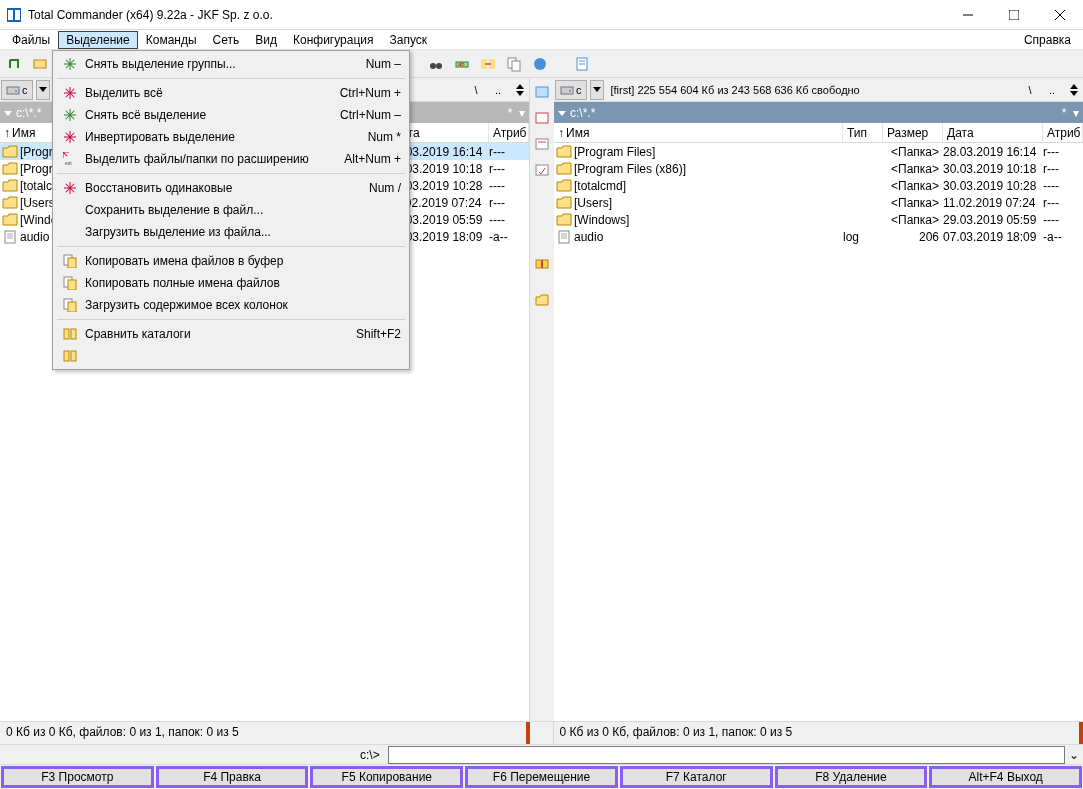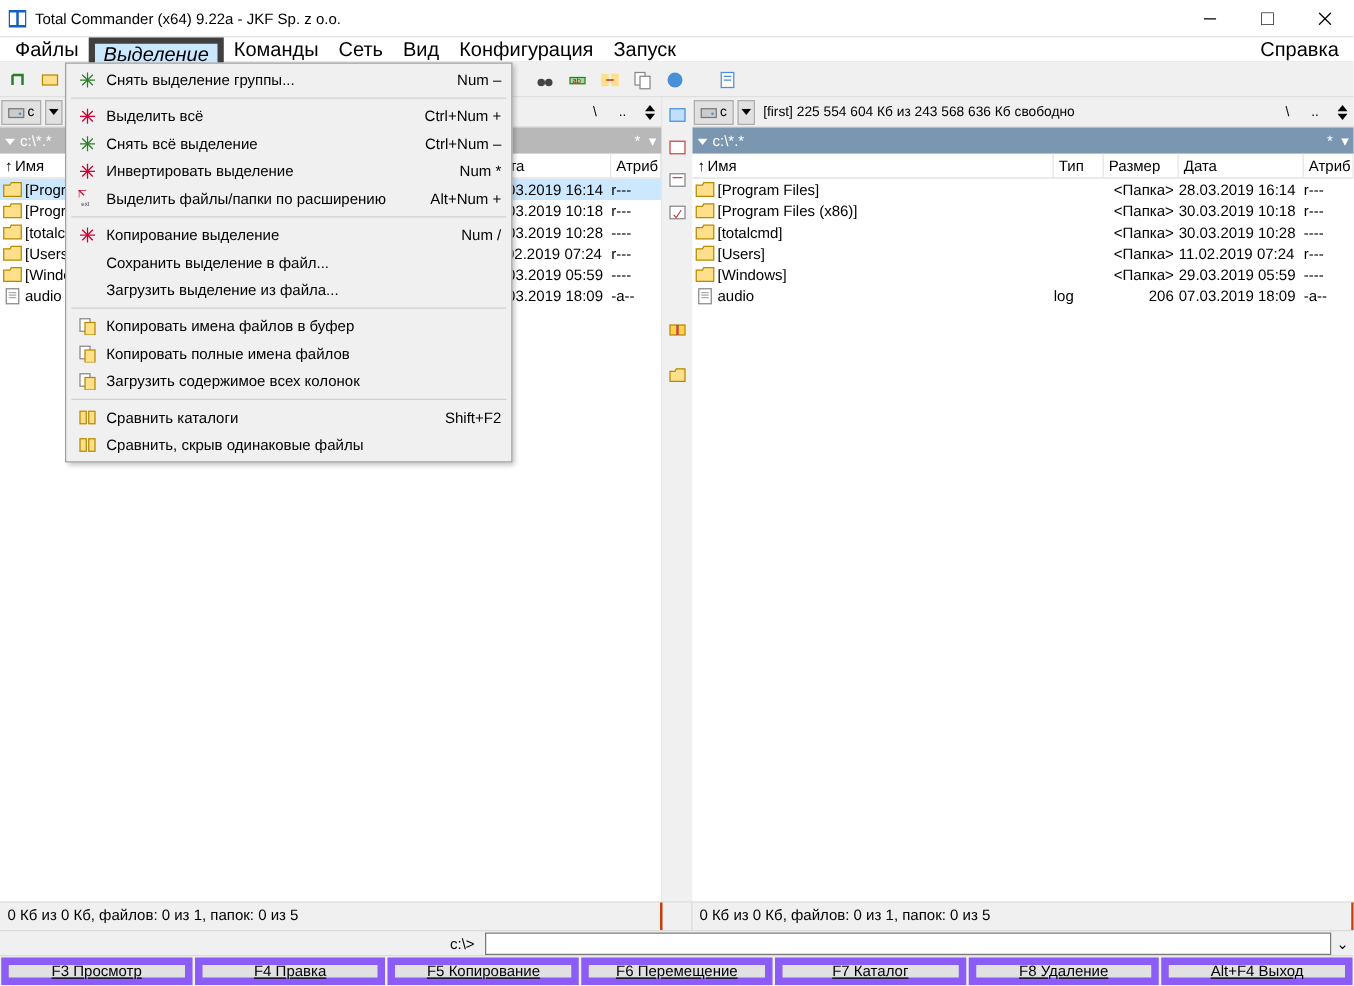--- a/index.html
+++ b/index.html
@@ -3,23 +3,23 @@
 <meta charset="utf-8">
 <style>
 * { box-sizing: border-box; margin: 0; padding: 0; }
 body { font-family: "Segoe UI", Tahoma, sans-serif; font-size: 12px; background: #fff; width: 1083px; height: 789px; overflow: hidden; color: #000; }
 
 .titlebar { height: 30px; background: #fff; border-bottom: 1px solid #d9d9d9; display: flex; align-items: center; padding-left: 6px; }
 .titlebar .app-icon { width: 16px; height: 16px; margin-right: 6px; }
 .titlebar .title { flex: 1; font-size: 12px; }
 .winbtn { width: 46px; height: 30px; display: flex; align-items: center; justify-content: center; }
 
-.menubar { height: 20px; background: #fff; display: flex; align-items: flex-start; padding: 0 4px; border-bottom: 1px solid #e5e5e5; font-size: 16px; }
+.menubar { height: 20px; background: #fff; display: flex; align-items: flex-end; padding: 0 4px; border-bottom: 1px solid #e5e5e5; font-size: 12px; }
 .menuitem { padding: 2px 8px; cursor: default; }
-.menuitem.open { background: #cce8ff; border: 5px solid #404040; padding: 1px 7px; font-style: italic; }
+.menuitem.open { background: #cce8ff; border: 1px solid #404040; padding: 1px 7px; }
 .menubar .help { margin-left: auto; }
 
 .toolbar { height: 28px; background: #f0f0f0; display: flex; align-items: center; padding: 2px; gap: 2px; border-bottom: 1px solid #d9d9d9; }
 .tb { width: 24px; height: 22px; display: flex; align-items: center; justify-content: center; border: 1px solid transparent; }
 .tbsep { width: 6px; }
 
 .drivebar { height: 24px; display: flex; align-items: center; background: #f0f0f0; border-bottom: 1px solid #d9d9d9; padding: 1px; gap: 3px; font-size: 11px; }
 .drivebtn { height: 20px; padding: 0 4px; background: #e1e1e1; border: 1px solid #adadad; display: flex; align-items: center; gap: 2px; }
 .drivedrop { width: 14px; height: 20px; background: #e1e1e1; border: 1px solid #adadad; display:flex; align-items:center; justify-content:center; }
 .freespace { margin-left: 4px; color: #000; }
@@ -36,28 +36,28 @@
 .row { height: 17px; display: flex; align-items: center; font-size: 12px; padding-left: 2px; }
 .row.selected { background: #cce8ff; }
 .fico { width: 16px; height: 16px; margin-right: 2px; flex-shrink: 0; }
 
 .panels { display: flex; height: calc(100% - 30px - 20px - 28px - 23px - 20px - 25px); }
 .panel { flex: 1; display: flex; flex-direction: column; border-right: 1px solid #d9d9d9; }
 .midbar { width: 24px; background: #f0f0f0; display: flex; flex-direction: column; align-items: center; padding-top: 4px; gap: 6px; }
 .midbtn { width:20px; height:20px; display:flex; align-items:center; justify-content:center; }
 
 .statusbar { height: 23px; background: #f0f0f0; border-top: 1px solid #d9d9d9; display: flex; }
-.statuscell { flex:1; padding: 3px 6px; font-size: 12px; border-right: 2px solid #c2410c; }
+.statuscell { flex:1; padding: 3px 6px; font-size: 12px; border-right: 4px solid #c2410c; }
 
 .cmdbar { height: 20px; display: flex; align-items: center; background: #f0f0f0; border-top: 1px solid #d9d9d9; }
 .cmdprompt { padding: 0 8px 0 360px; font-size: 12px; }
 .cmdinput { flex:1; border:1px solid #7a7a7a; height:18px; background:#fff; }
 
 .fnbar { height: 25px; display: flex; background: #f0f0f0; border-top: 1px solid #d9d9d9; }
-.fnbtn { flex:1; border: 6px solid #8b5cf6; background: #e1e1e1; margin:1px; display:flex; align-items:center; justify-content:center; font-size:12px;text-decoration:underline; }
+.fnbtn { flex:1; border: 3px solid #8b5cf6; background: #e1e1e1; margin:1px; display:flex; align-items:center; justify-content:center; font-size:12px; }
 
 
 .dropdown { position: absolute; top: 50px; left: 52px; width: 358px; background: #f0f0f0; border: 1px solid #a0a0a0; box-shadow: 2px 2px 4px rgba(0,0,0,0.25); z-index: 100; padding: 2px; }
 .dditem { height: 22px; display: flex; align-items: center; padding: 0 6px; font-size: 12px; }
 .dditem .ddico { width: 18px; height: 16px; margin-right: 6px; display:flex; align-items:center; justify-content:center; }
 .dditem .ddtext { flex: 1; }
 .dditem .ddkey { color: #000; font-size: 12px; }
 .ddsep { height: 1px; background: #d0d0d0; margin: 3px 2px; }
 
 .sortarrow { color:#000; margin-right:2px; }
@@ -529,21 +529,21 @@
             <line x1="0" y1="0" x2="0" y2="-6" stroke="#c03" transform="rotate(45)"></line>
             <line x1="0" y1="0" x2="0" y2="-6" stroke="#c03" transform="rotate(90)"></line>
             <line x1="0" y1="0" x2="0" y2="-6" stroke="#c03" transform="rotate(135)"></line>
             <line x1="0" y1="0" x2="0" y2="-6" stroke="#c03" transform="rotate(180)"></line>
             <line x1="0" y1="0" x2="0" y2="-6" stroke="#c03" transform="rotate(225)"></line>
             <line x1="0" y1="0" x2="0" y2="-6" stroke="#c03" transform="rotate(270)"></line>
             <line x1="0" y1="0" x2="0" y2="-6" stroke="#c03" transform="rotate(315)"></line>
           </g>
         </svg>
       </span>
-      <span class="ddtext">Копирование выделение</span>
+      <span class="ddtext">Восстановить одинаковые</span>
       <span class="ddkey">Num /</span>
     </div>
     <div class="dditem">
       <span class="ddico"></span>
       <span class="ddtext">Сохранить выделение в файл...</span>
       <span class="ddkey"></span>
     </div>
     <div class="dditem">
       <span class="ddico"></span>
       <span class="ddtext">Загрузить выделение из файла...</span>
@@ -591,16 +591,15 @@
       <span class="ddtext">Сравнить каталоги</span>
       <span class="ddkey">Shift+F2</span>
     </div>
     <div class="dditem">
       <span class="ddico">
         <svg width="14" height="14">
           <rect x="1" y="2" width="5" height="10" fill="#ffe08a" stroke="#b58900"></rect>
           <rect x="8" y="2" width="5" height="10" fill="#ffe08a" stroke="#b58900"></rect>
         </svg>
       </span>
-      <span class="ddtext">Сравнить, скрыв одинаковые файлы</span>
       <span class="ddkey"></span>
     </div>
   </div>
 
 </body></html>

